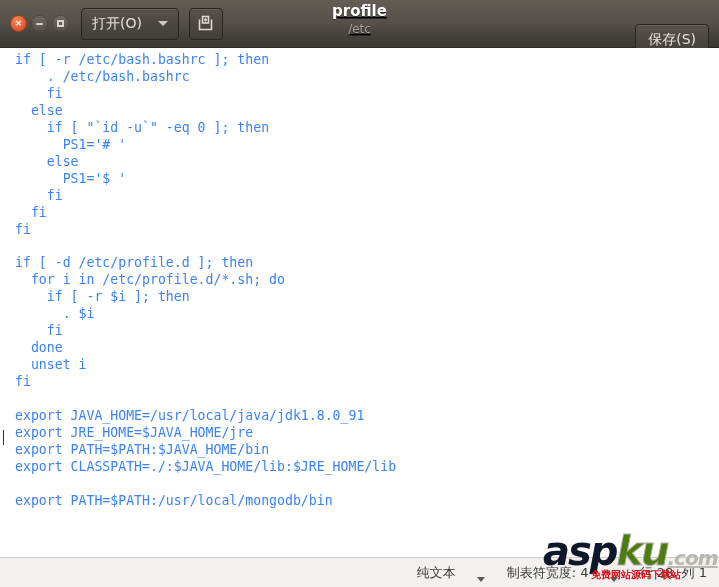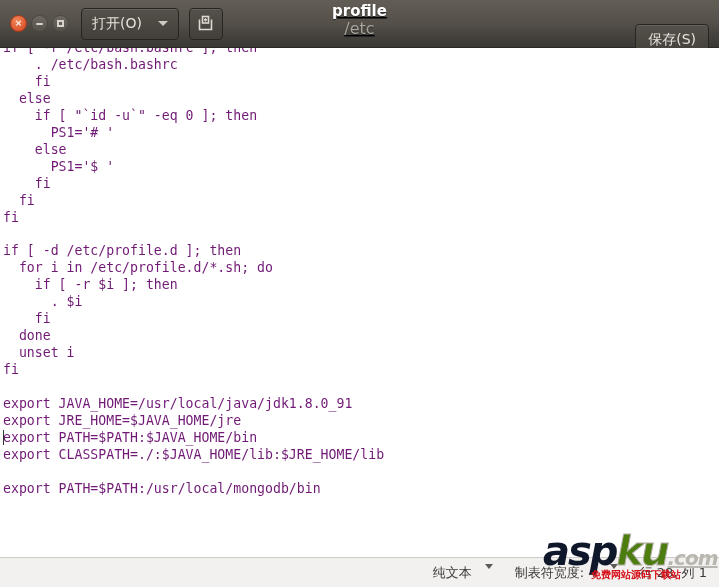--- a/index.html
+++ b/index.html
@@ -121,47 +121,47 @@
   }
   .title-main {
     color: #ffffff;
     font-size: 15px;
     font-weight: bold;
     line-height: 19px;
     text-shadow: 0 1px 1px rgba(0,0,0,0.55);
   }
   .title-sub {
     color: #a9a49c;
-    font-size: 16px;
+    font-size: 12px;
     line-height: 16px;
     text-shadow: 0 1px 1px rgba(0,0,0,0.45);
   }
   .tb-right {
     margin-left: auto;
     margin-top: 33px;
   }
   .tb-save { padding: 0 12px; }
 
   
   .editor {
     flex: 1 1 auto;
     position: relative;
     background: #ffffff;
     overflow: hidden;
   }
   .code {
     position: absolute;
     left: 0;
     top: -8px;
-    margin: 0;
+    margin: 12px;
     padding: 0 0 0 3px;
     font-family: "DejaVu Sans Mono", "Liberation Mono", monospace;
     font-size: 13.2px;
     line-height: 16.95px;
-    color: #701a75;
+    color: #3b82f6;
     white-space: pre;
     tab-size: 8;
   }
   .caret {
     position: absolute;
     left: 3px;
     top: 382px;
     width: 1px;
     height: 15px;
     background: #2e3436;
@@ -178,22 +178,22 @@
     justify-content: flex-end;
     gap: 22px;
     padding: 0 8px 0 0;
     box-sizing: border-box;
     font-size: 13px;
     color: #3a3a38;
     position: relative;
   }
   .sb-item {
     display: flex;
-    align-items: flex-start;
-    gap: 13px;
+    align-items: flex-end;
+    gap: 21px;
     white-space: nowrap;
   }
   .sb-caret {
     width: 0; height: 0;
     border-left: 4px solid transparent;
     border-right: 4px solid transparent;
     border-top: 5px solid #5a5a57;
     display: block;
   }
   .sb-pos { margin-right: 4px; }

